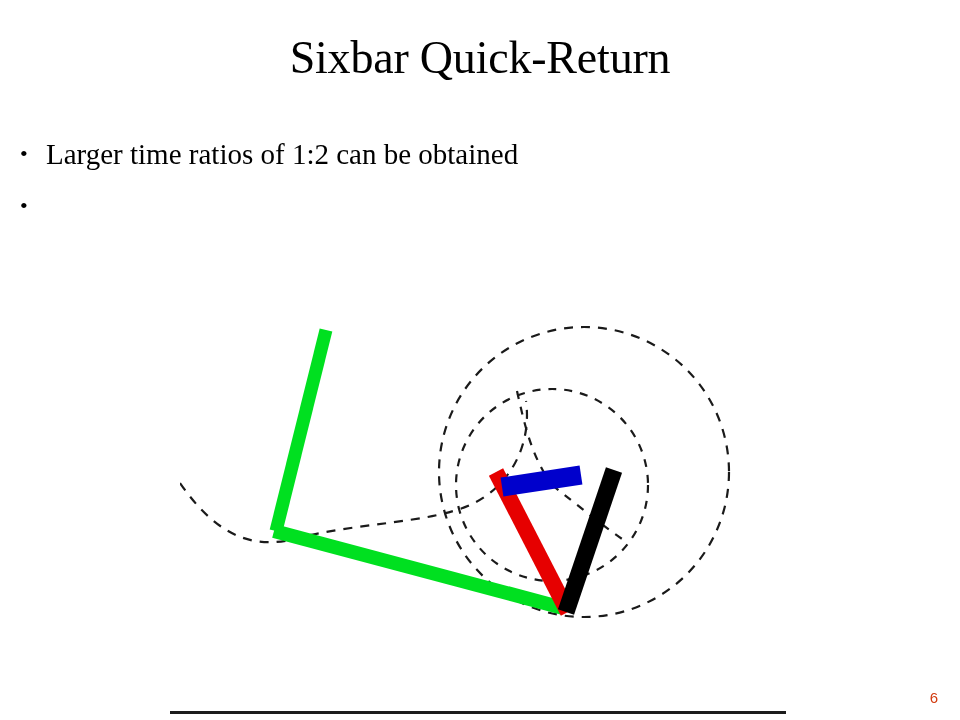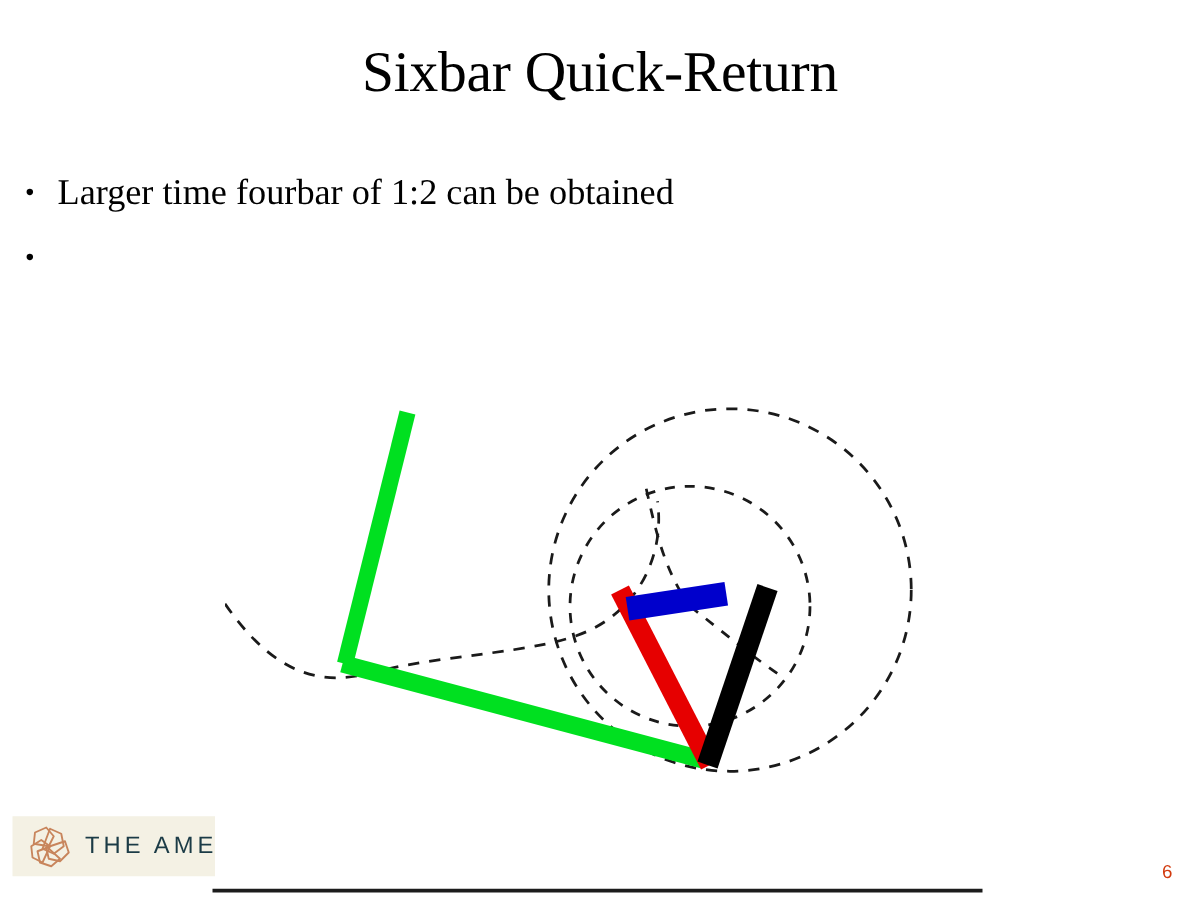--- a/index.html
+++ b/index.html
@@ -128,21 +128,21 @@
 </head>
 <body>
 
 <div id="slide">
 
   <div id="slide-title">Sixbar Quick-Return</div>
 
   <ul id="bullet-list">
     <li class="bullet-item">
       <span class="bullet-marker">•</span>
-      <span>Larger time fourbar of 1:2 can be obtained</span>
+      <span>Larger time ratios of 1:2 can be obtained</span>
     </li>
     <li class="bullet-item">
       <span class="bullet-marker">•</span>
     </li>
   </ul>
 
   <div id="mechanism-figure">
     <svg id="mechanism-svg" viewBox="0 0 600 345" xmlns="http://www.w3.org/2000/svg">
 
       <g fill="none" stroke="#1a1a1a" stroke-width="2.2">
@@ -167,28 +167,16 @@
 
         <line x1="322" y1="182" x2="401" y2="170" stroke="#0000cc" stroke-width="19"></line>
 
         <line x1="434" y1="165" x2="386" y2="307" stroke="#000000" stroke-width="17"></line>
       </g>
     </svg>
   </div>
 
   <div id="bottom-rule"></div>
 
-  <div id="logo-block">
-    <svg id="logo-mark" viewBox="0 0 36 36" xmlns="http://www.w3.org/2000/svg">
-      <g fill="none" stroke="#c8855c" stroke-width="1.5" stroke-linejoin="round">
-        <polygon points="18,4 27,8 29,18 21,24 12,20"></polygon>
-        <polygon points="30,14 33,23 26,30 17,28 15,19"></polygon>
-        <polygon points="26,28 19,34 10,31 8,22 16,19"></polygon>
-        <polygon points="12,31 4,27 3,18 11,13 18,18"></polygon>
-        <polygon points="5,16 6,7 15,3 21,10 17,18"></polygon>
-      </g>
-    </svg>
-    <span id="logo-text">THE AME</span>
-  </div>
 
   <div id="page-number">6</div>
 
 </div>
 
 </body></html>

